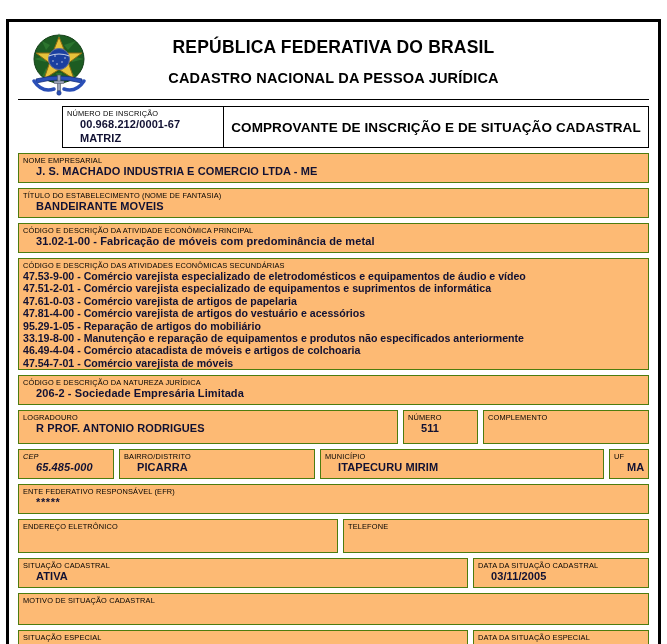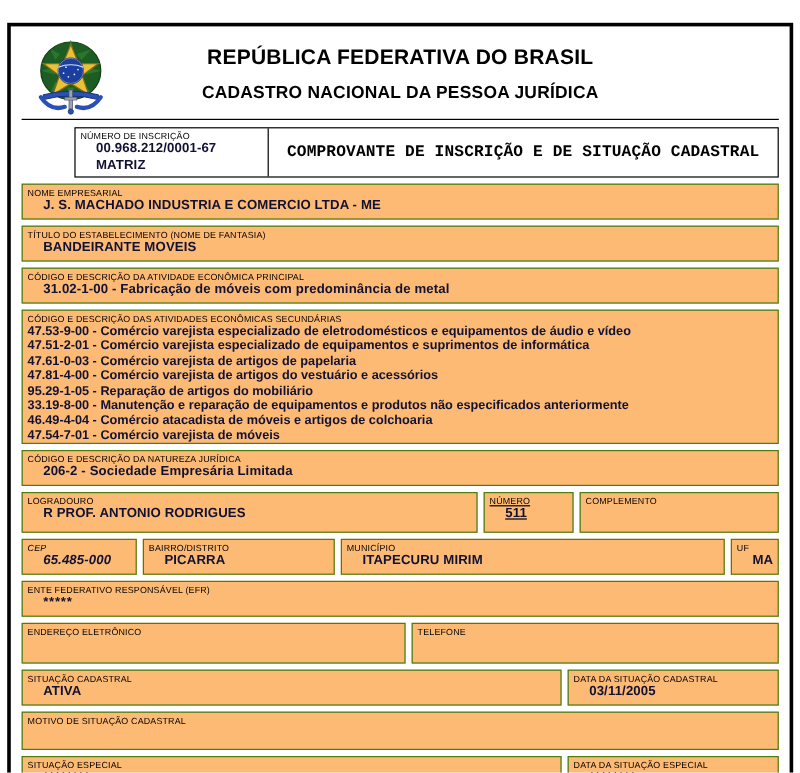--- a/index.html
+++ b/index.html
@@ -133,21 +133,20 @@
     border-left: 1px solid #000000;
   }
   .cell-insc { width: 160px; }
   .cell-comp {
     flex: 1;
     display: flex;
     align-items: center;
     justify-content: center;
     text-align: center;
     padding: 0 6px;
-    font-family: Liberation Mono, monospace;
   }
   .comp-text {
     font-size: 13.5px;
     font-weight: bold;
     color: #000000;
     line-height: 17px;
     letter-spacing: 0.1px;
   }
   .cell-data { width: 152px; }
 
@@ -272,38 +271,38 @@
           <div class="val">206-2 - Sociedade Empresária Limitada</div>
         </div>
       </div>
 
       <div class="row">
         <div class="box h34" style="width:380px;">
           <div class="lbl">LOGRADOURO</div>
           <div class="val">R PROF. ANTONIO RODRIGUES</div>
         </div>
         <div class="gap"></div>
-        <div class="box h34" style="width:75px;text-decoration:underline;">
+        <div class="box h34" style="width:75px;">
           <div class="lbl">NÚMERO</div>
           <div class="val">511</div>
         </div>
         <div class="gap"></div>
         <div class="box h34" style="flex:1;">
           <div class="lbl">COMPLEMENTO</div>
           <div class="val"></div>
         </div>
       </div>
 
       <div class="row">
         <div class="box h30" style="width:96px;font-style:italic;">
           <div class="lbl">CEP</div>
           <div class="val">65.485-000</div>
         </div>
         <div class="gap"></div>
-        <div class="box h30" style="width:160px;">
+        <div class="box h30" style="width:196px;">
           <div class="lbl">BAIRRO/DISTRITO</div>
           <div class="val">PICARRA</div>
         </div>
         <div class="gap"></div>
         <div class="box h30" style="flex:1;">
           <div class="lbl">MUNICÍPIO</div>
           <div class="val">ITAPECURU MIRIM</div>
         </div>
         <div class="gap"></div>
         <div class="box h30" style="width:40px;">

